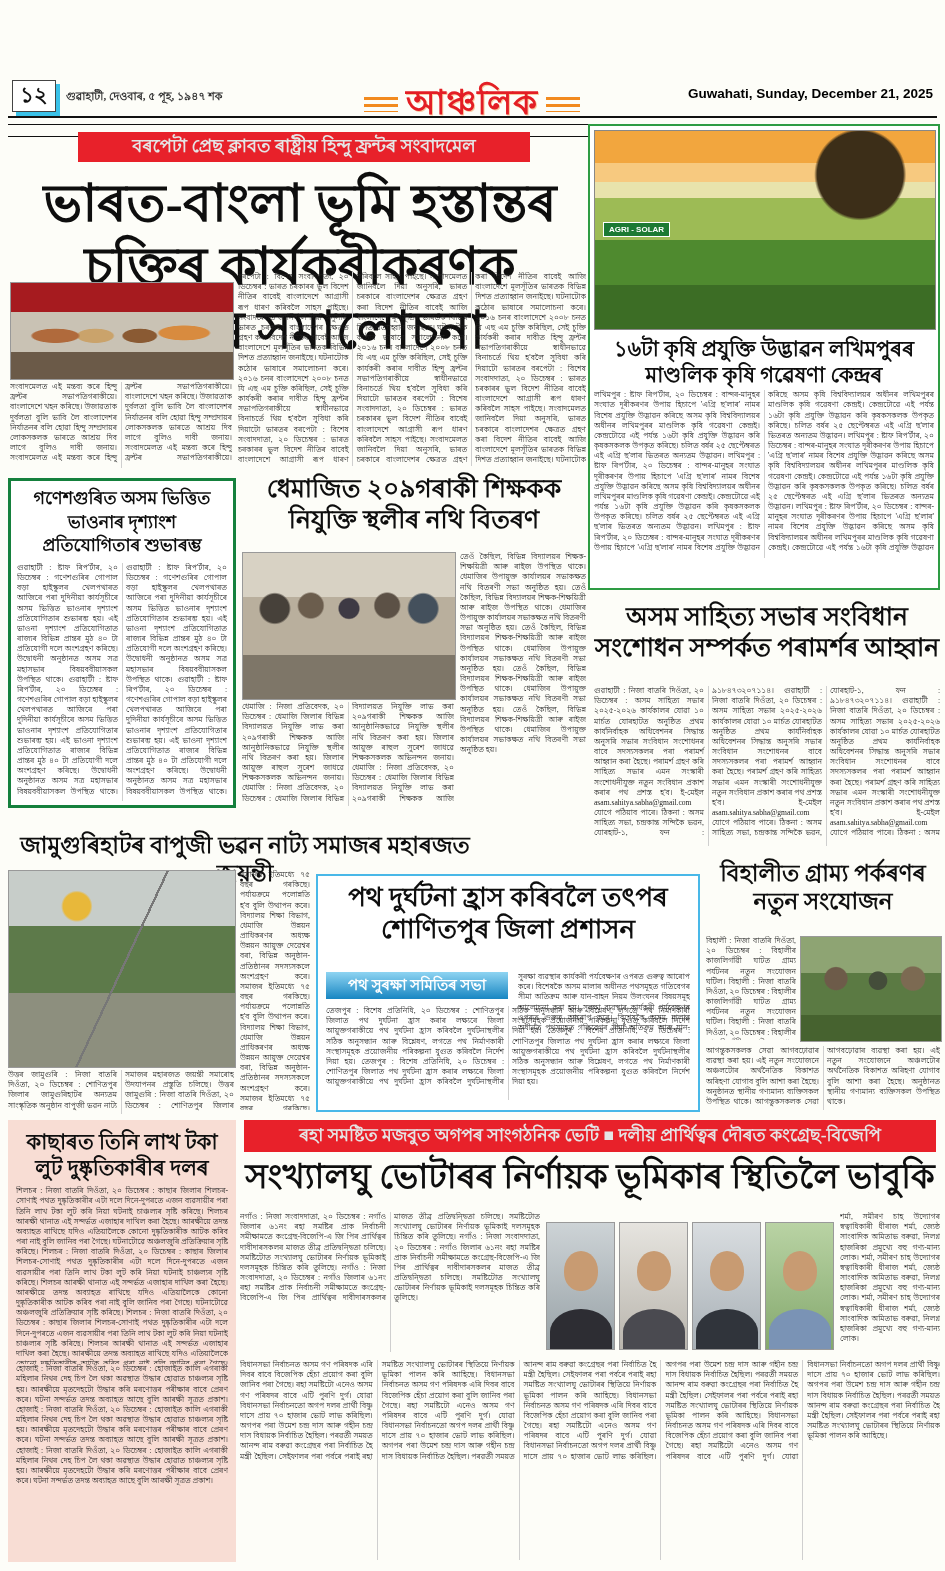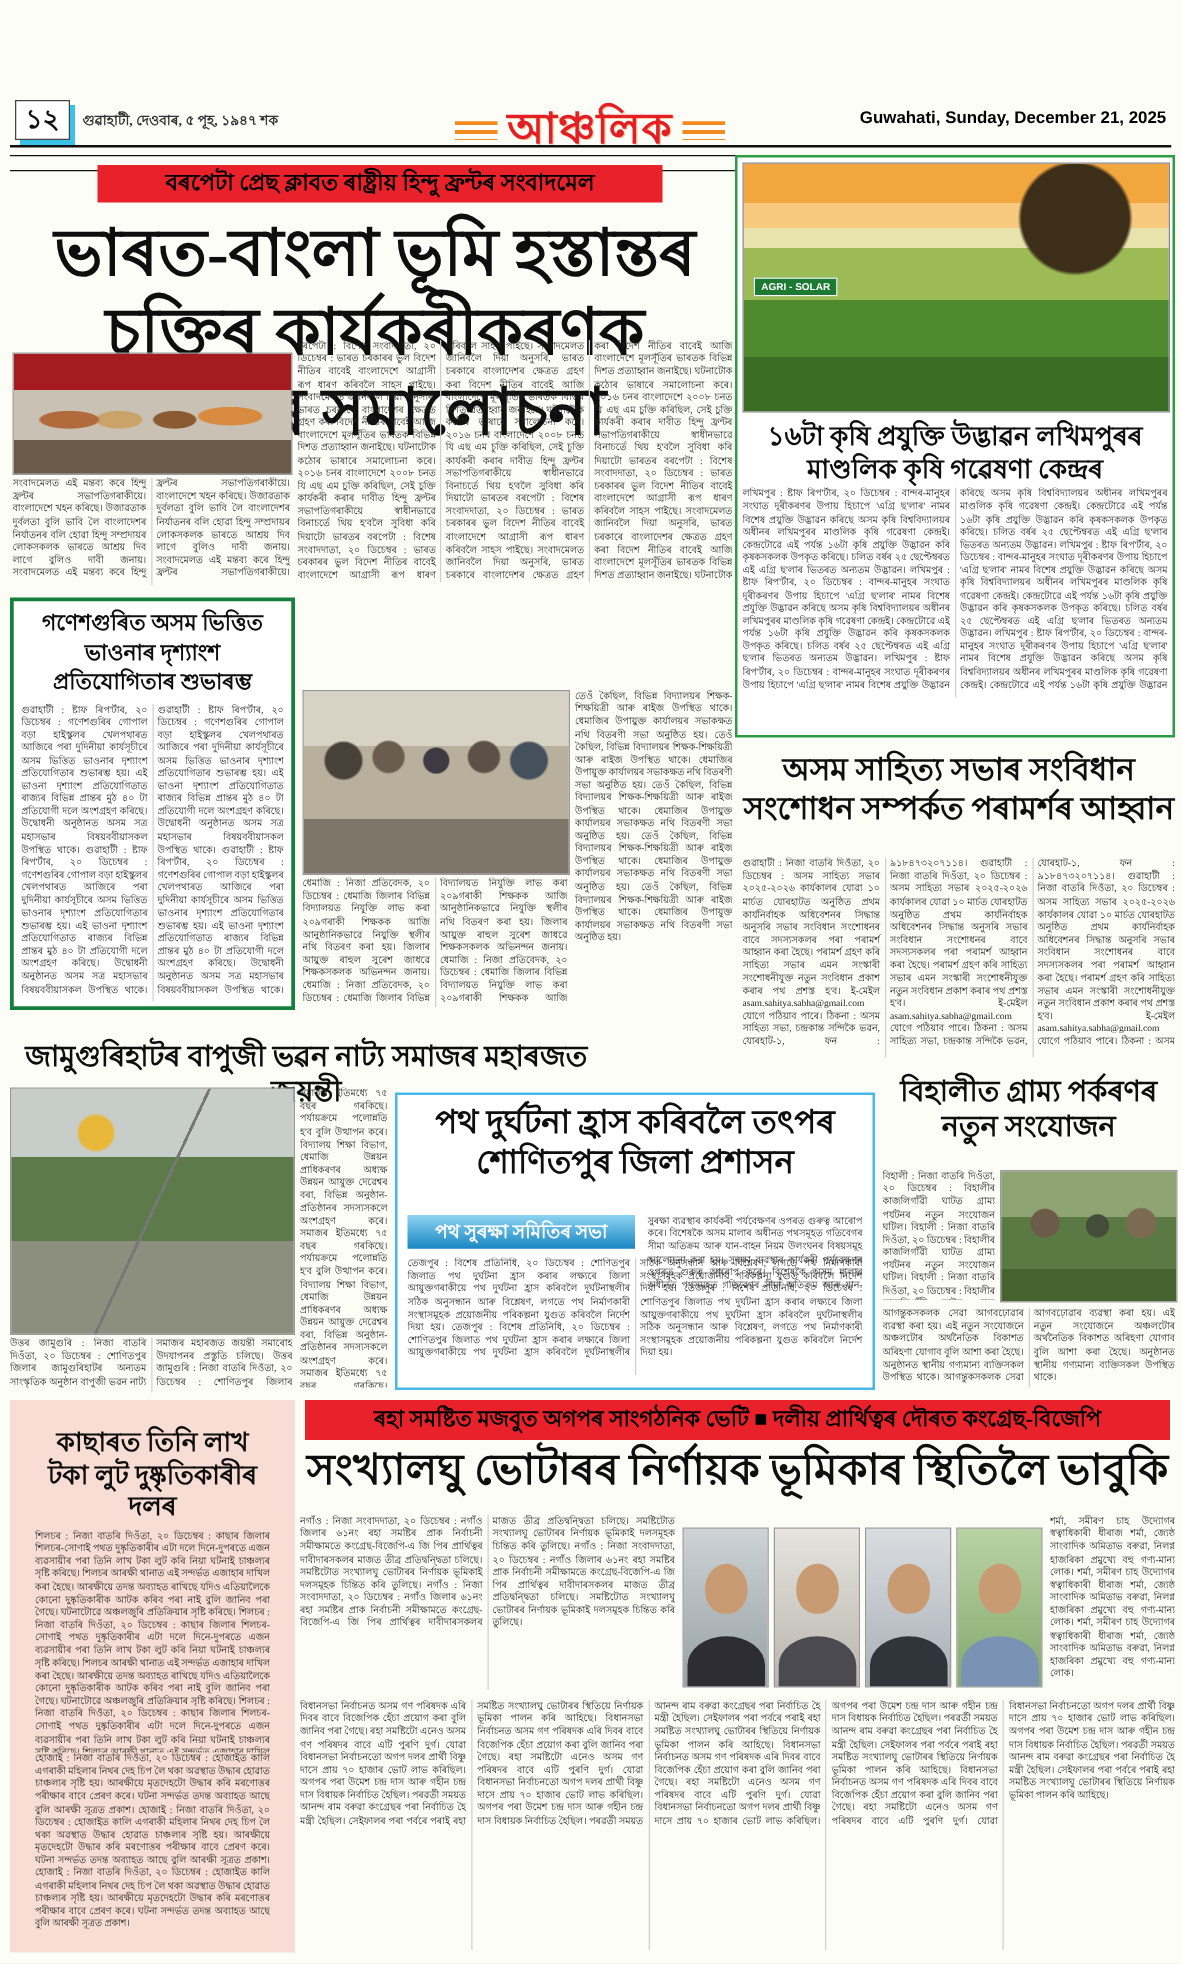--- a/index.html
+++ b/index.html
@@ -17,21 +17,21 @@
        background:repeating-linear-gradient(#f28a1f 0 3px,transparent 3px 7px);}
   .dl-en{position:absolute;right:12px;top:86px;font-size:13.5px;font-weight:bold;
          font-family:"Liberation Sans",sans-serif;color:#000;}
   .hrule{position:absolute;left:8px;right:8px;top:116px;height:6px;
          border-top:2.5px solid #111;border-bottom:1.5px solid #111;}
   .brandrow{position:absolute;left:8px;right:12px;top:128px;height:16px;display:flex;align-items:center;}
   .brandrow .ln{flex:1;border-top:1.5px solid #111;}
   .brandrow .nm{font-size:13.5px;font-weight:bold;padding:0 6px;white-space:nowrap;}
   .brandrow .eq{width:18px;height:7px;border-top:2px solid #111;border-bottom:2px solid #111;}
   
-  .kicker{background:#e8212a;color:#000000;font-weight:bold;
+  .kicker{background:#e8212a;color:#e5e5e5;font-weight:bold;
           display:flex;align-items:center;justify-content:center;}
   .headline{font-weight:bold;color:#0e0e0e;text-align:center;line-height:1.22;}
   .small{font-size:7.6px;line-height:1.34;text-align:justify;color:#222;}
   .cols2{column-count:2;column-gap:8px;column-rule:1px solid #cfcfcf;}
   .cols3{column-count:3;column-gap:8px;column-rule:1px solid #cfcfcf;}
   .cols5{column-count:5;column-gap:9px;column-rule:1px solid #cfcfcf;}
   .abs{position:absolute;}
   .photo{position:absolute;border:1px solid #999;}
   
   .ph-lead{background:
@@ -70,21 +70,21 @@
               font-size:15.5px;text-align:center;border:1.5px solid #0e5a25;
               padding:3px 2px;margin:5px 2px;}
   .pinkbox{position:absolute;left:8px;top:478px;width:228px;height:330px;
            border:3px solid #15803d;background:#fff;padding:6px;box-sizing:border-box;}
   .bluebox{position:absolute;left:316px;top:874px;width:384px;height:238px;
            border:2px solid #49b8e8;background:#fff;padding:6px;box-sizing:border-box;}
   .bluestrip{position:absolute;left:8px;top:96px;width:182px;height:27px;
              background:linear-gradient(180deg,#8ed4f2,#1886c2);color:#fff;font-weight:bold;
              font-size:15px;display:flex;align-items:center;justify-content:center;}
   .salmonbox{position:absolute;left:8px;top:1120px;width:228px;height:442px;
-             background:#f8ddd4;padding:20px;box-sizing:border-box;}
+             background:#f8ddd4;padding:8px;box-sizing:border-box;}
   
   .ports{position:absolute;left:546px;top:1222px;width:288px;height:128px;display:flex;gap:4px;}
   .portrait{flex:1;position:relative;border:1px solid #999;overflow:hidden;}
   .portrait::before{content:"";position:absolute;left:50%;top:22%;width:34px;height:40px;
       margin-left:-17px;border-radius:50% 50% 46% 46%;background:var(--skin,#c89b72);}
   .portrait::after{content:"";position:absolute;left:50%;bottom:-6px;width:62px;height:46px;
       margin-left:-31px;border-radius:50% 50% 0 0;background:var(--coat,#333);}
   .p1{background:linear-gradient(180deg,#cdd3d6,#97a1a6);}
   .p2{background:linear-gradient(180deg,#e6e4df,#b9b5ad);}
   .p3{background:linear-gradient(180deg,#d9dde0,#a8b0b6);}
@@ -120,20 +120,21 @@
     </div>
     <div class="headline" style="font-size:21px;margin:7px 2px 2px;">১৬টা কৃষি প্ৰযুক্তি উদ্ভাৱন লখিমপুৰৰ মাণ্ডলিক কৃষি গৱেষণা কেন্দ্ৰৰ</div>
     <div class="small cols2" style="height:168px;overflow:hidden;">লখিমপুৰ : ষ্টাফ ৰিপ'ৰ্টাৰ, ২০ ডিচেম্বৰ : বান্দৰ-মানুহৰ সংঘাত দূৰীকৰণৰ উপায় হিচাপে 'এগ্ৰি ছ'লাৰ' নামৰ বিশেষ প্ৰযুক্তি উদ্ভাৱন কৰিছে অসম কৃষি বিশ্ববিদ্যালয়ৰ অধীনৰ লখিমপুৰৰ মাণ্ডলিক কৃষি গৱেষণা কেন্দ্ৰই। কেন্দ্ৰটোৱে এই পৰ্যন্ত ১৬টা কৃষি প্ৰযুক্তি উদ্ভাৱন কৰি কৃষকসকলক উপকৃত কৰিছে। চলিত বৰ্ষৰ ২৫ ছেপ্টেম্বৰত এই এগ্ৰি ছ'লাৰ ভিতৰত অন্যতম উদ্ভাৱন। লখিমপুৰ : ষ্টাফ ৰিপ'ৰ্টাৰ, ২০ ডিচেম্বৰ : বান্দৰ-মানুহৰ সংঘাত দূৰীকৰণৰ উপায় হিচাপে 'এগ্ৰি ছ'লাৰ' নামৰ বিশেষ প্ৰযুক্তি উদ্ভাৱন কৰিছে অসম কৃষি বিশ্ববিদ্যালয়ৰ অধীনৰ লখিমপুৰৰ মাণ্ডলিক কৃষি গৱেষণা কেন্দ্ৰই। কেন্দ্ৰটোৱে এই পৰ্যন্ত ১৬টা কৃষি প্ৰযুক্তি উদ্ভাৱন কৰি কৃষকসকলক উপকৃত কৰিছে। চলিত বৰ্ষৰ ২৫ ছেপ্টেম্বৰত এই এগ্ৰি ছ'লাৰ ভিতৰত অন্যতম উদ্ভাৱন। লখিমপুৰ : ষ্টাফ ৰিপ'ৰ্টাৰ, ২০ ডিচেম্বৰ : বান্দৰ-মানুহৰ সংঘাত দূৰীকৰণৰ উপায় হিচাপে 'এগ্ৰি ছ'লাৰ' নামৰ বিশেষ প্ৰযুক্তি উদ্ভাৱন কৰিছে অসম কৃষি বিশ্ববিদ্যালয়ৰ অধীনৰ লখিমপুৰৰ মাণ্ডলিক কৃষি গৱেষণা কেন্দ্ৰই। কেন্দ্ৰটোৱে এই পৰ্যন্ত ১৬টা কৃষি প্ৰযুক্তি উদ্ভাৱন কৰি কৃষকসকলক উপকৃত কৰিছে। চলিত বৰ্ষৰ ২৫ ছেপ্টেম্বৰত এই এগ্ৰি ছ'লাৰ ভিতৰত অন্যতম উদ্ভাৱন। লখিমপুৰ : ষ্টাফ ৰিপ'ৰ্টাৰ, ২০ ডিচেম্বৰ : বান্দৰ-মানুহৰ সংঘাত দূৰীকৰণৰ উপায় হিচাপে 'এগ্ৰি ছ'লাৰ' নামৰ বিশেষ প্ৰযুক্তি উদ্ভাৱন কৰিছে অসম কৃষি বিশ্ববিদ্যালয়ৰ অধীনৰ লখিমপুৰৰ মাণ্ডলিক কৃষি গৱেষণা কেন্দ্ৰই। কেন্দ্ৰটোৱে এই পৰ্যন্ত ১৬টা কৃষি প্ৰযুক্তি উদ্ভাৱন কৰি কৃষকসকলক উপকৃত কৰিছে। চলিত বৰ্ষৰ ২৫ ছেপ্টেম্বৰত এই এগ্ৰি ছ'লাৰ ভিতৰত অন্যতম উদ্ভাৱন। লখিমপুৰ : ষ্টাফ ৰিপ'ৰ্টাৰ, ২০ ডিচেম্বৰ : বান্দৰ-মানুহৰ সংঘাত দূৰীকৰণৰ উপায় হিচাপে 'এগ্ৰি ছ'লাৰ' নামৰ বিশেষ প্ৰযুক্তি উদ্ভাৱন কৰিছে অসম কৃষি বিশ্ববিদ্যালয়ৰ অধীনৰ লখিমপুৰৰ মাণ্ডলিক কৃষি গৱেষণা কেন্দ্ৰই। কেন্দ্ৰটোৱে এই পৰ্যন্ত ১৬টা কৃষি প্ৰযুক্তি উদ্ভাৱন কৰি কৃষকসকলক উপকৃত কৰিছে। চলিত বৰ্ষৰ ২৫ ছেপ্টেম্বৰত এই এগ্ৰি ছ'লাৰ ভিতৰত অন্যতম উদ্ভাৱন।</div>
   </div>
 
   <div class="pinkbox">
     <div class="headline" style="font-size:17.5px;line-height:1.35;margin-bottom:5px;">গণেশগুৰিত অসম ভিত্তিত ভাওনাৰ দৃশ্যাংশ প্ৰতিযোগিতাৰ শুভাৰম্ভ</div>
     <div class="small cols2" style="height:238px;overflow:hidden;">গুৱাহাটী : ষ্টাফ ৰিপ'ৰ্টাৰ, ২০ ডিচেম্বৰ : গণেশগুৰিৰ গোপাল বড়া হাইস্কুলৰ খেলপথাৰত আজিৰে পৰা দুদিনীয়া কাৰ্যসূচীৰে অসম ভিত্তিত ভাওনাৰ দৃশ্যাংশ প্ৰতিযোগিতাৰ শুভাৰম্ভ হয়। এই ভাওনা দৃশ্যাংশ প্ৰতিযোগিতাত ৰাজ্যৰ বিভিন্ন প্ৰান্তৰ মুঠ ৪০ টা প্ৰতিযোগী দলে অংশগ্ৰহণ কৰিছে। উদ্বোধনী অনুষ্ঠানত অসম সত্ৰ মহাসভাৰ বিষয়ববীয়াসকল উপস্থিত থাকে। গুৱাহাটী : ষ্টাফ ৰিপ'ৰ্টাৰ, ২০ ডিচেম্বৰ : গণেশগুৰিৰ গোপাল বড়া হাইস্কুলৰ খেলপথাৰত আজিৰে পৰা দুদিনীয়া কাৰ্যসূচীৰে অসম ভিত্তিত ভাওনাৰ দৃশ্যাংশ প্ৰতিযোগিতাৰ শুভাৰম্ভ হয়। এই ভাওনা দৃশ্যাংশ প্ৰতিযোগিতাত ৰাজ্যৰ বিভিন্ন প্ৰান্তৰ মুঠ ৪০ টা প্ৰতিযোগী দলে অংশগ্ৰহণ কৰিছে। উদ্বোধনী অনুষ্ঠানত অসম সত্ৰ মহাসভাৰ বিষয়ববীয়াসকল উপস্থিত থাকে। গুৱাহাটী : ষ্টাফ ৰিপ'ৰ্টাৰ, ২০ ডিচেম্বৰ : গণেশগুৰিৰ গোপাল বড়া হাইস্কুলৰ খেলপথাৰত আজিৰে পৰা দুদিনীয়া কাৰ্যসূচীৰে অসম ভিত্তিত ভাওনাৰ দৃশ্যাংশ প্ৰতিযোগিতাৰ শুভাৰম্ভ হয়। এই ভাওনা দৃশ্যাংশ প্ৰতিযোগিতাত ৰাজ্যৰ বিভিন্ন প্ৰান্তৰ মুঠ ৪০ টা প্ৰতিযোগী দলে অংশগ্ৰহণ কৰিছে। উদ্বোধনী অনুষ্ঠানত অসম সত্ৰ মহাসভাৰ বিষয়ববীয়াসকল উপস্থিত থাকে। গুৱাহাটী : ষ্টাফ ৰিপ'ৰ্টাৰ, ২০ ডিচেম্বৰ : গণেশগুৰিৰ গোপাল বড়া হাইস্কুলৰ খেলপথাৰত আজিৰে পৰা দুদিনীয়া কাৰ্যসূচীৰে অসম ভিত্তিত ভাওনাৰ দৃশ্যাংশ প্ৰতিযোগিতাৰ শুভাৰম্ভ হয়। এই ভাওনা দৃশ্যাংশ প্ৰতিযোগিতাত ৰাজ্যৰ বিভিন্ন প্ৰান্তৰ মুঠ ৪০ টা প্ৰতিযোগী দলে অংশগ্ৰহণ কৰিছে। উদ্বোধনী অনুষ্ঠানত অসম সত্ৰ মহাসভাৰ বিষয়ববীয়াসকল উপস্থিত থাকে। গুৱাহাটী : ষ্টাফ ৰিপ'ৰ্টাৰ, ২০ ডিচেম্বৰ : গণেশগুৰিৰ গোপাল বড়া হাইস্কুলৰ খেলপথাৰত আজিৰে পৰা দুদিনীয়া কাৰ্যসূচীৰে অসম ভিত্তিত ভাওনাৰ দৃশ্যাংশ প্ৰতিযোগিতাৰ শুভাৰম্ভ হয়। এই ভাওনা দৃশ্যাংশ প্ৰতিযোগিতাত ৰাজ্যৰ বিভিন্ন প্ৰান্তৰ মুঠ ৪০ টা প্ৰতিযোগী দলে অংশগ্ৰহণ কৰিছে। উদ্বোধনী অনুষ্ঠানত অসম সত্ৰ মহাসভাৰ বিষয়ববীয়াসকল উপস্থিত থাকে।</div>
   </div>
 
+  <div class="headline abs" style="left:240px;top:474px;width:348px;height:72px;font-size:25px;">ধেমাজিত ২০৯গৰাকী শিক্ষকক নিযুক্তি স্থলীৰ নথি বিতৰণ</div>
   <div class="photo ph-dhemaji" style="left:242px;top:552px;width:212px;height:146px;"></div>
   <div class="small abs" style="left:460px;top:552px;width:126px;height:254px;overflow:hidden;">তেওঁ কৈছিল, বিভিন্ন বিদ্যালয়ৰ শিক্ষক-শিক্ষয়িত্ৰী আৰু ৰাইজ উপস্থিত থাকে। ধেমাজিৰ উপায়ুক্ত কাৰ্যালয়ৰ সভাকক্ষত নথি বিতৰণী সভা অনুষ্ঠিত হয়। তেওঁ কৈছিল, বিভিন্ন বিদ্যালয়ৰ শিক্ষক-শিক্ষয়িত্ৰী আৰু ৰাইজ উপস্থিত থাকে। ধেমাজিৰ উপায়ুক্ত কাৰ্যালয়ৰ সভাকক্ষত নথি বিতৰণী সভা অনুষ্ঠিত হয়। তেওঁ কৈছিল, বিভিন্ন বিদ্যালয়ৰ শিক্ষক-শিক্ষয়িত্ৰী আৰু ৰাইজ উপস্থিত থাকে। ধেমাজিৰ উপায়ুক্ত কাৰ্যালয়ৰ সভাকক্ষত নথি বিতৰণী সভা অনুষ্ঠিত হয়। তেওঁ কৈছিল, বিভিন্ন বিদ্যালয়ৰ শিক্ষক-শিক্ষয়িত্ৰী আৰু ৰাইজ উপস্থিত থাকে। ধেমাজিৰ উপায়ুক্ত কাৰ্যালয়ৰ সভাকক্ষত নথি বিতৰণী সভা অনুষ্ঠিত হয়। তেওঁ কৈছিল, বিভিন্ন বিদ্যালয়ৰ শিক্ষক-শিক্ষয়িত্ৰী আৰু ৰাইজ উপস্থিত থাকে। ধেমাজিৰ উপায়ুক্ত কাৰ্যালয়ৰ সভাকক্ষত নথি বিতৰণী সভা অনুষ্ঠিত হয়।</div>
   <div class="small cols2 abs" style="left:242px;top:702px;width:212px;height:104px;overflow:hidden;">ধেমাজি : নিজা প্ৰতিবেদক, ২০ ডিচেম্বৰ : ধেমাজি জিলাৰ বিভিন্ন বিদ্যালয়ত নিযুক্তি লাভ কৰা ২০৯গৰাকী শিক্ষকক আজি আনুষ্ঠানিকভাৱে নিযুক্তি স্থলীৰ নথি বিতৰণ কৰা হয়। জিলাৰ আয়ুক্ত ৰাহুল সুৰেশ জাধৱে শিক্ষকসকলক অভিনন্দন জনায়। ধেমাজি : নিজা প্ৰতিবেদক, ২০ ডিচেম্বৰ : ধেমাজি জিলাৰ বিভিন্ন বিদ্যালয়ত নিযুক্তি লাভ কৰা ২০৯গৰাকী শিক্ষকক আজি আনুষ্ঠানিকভাৱে নিযুক্তি স্থলীৰ নথি বিতৰণ কৰা হয়। জিলাৰ আয়ুক্ত ৰাহুল সুৰেশ জাধৱে শিক্ষকসকলক অভিনন্দন জনায়। ধেমাজি : নিজা প্ৰতিবেদক, ২০ ডিচেম্বৰ : ধেমাজি জিলাৰ বিভিন্ন বিদ্যালয়ত নিযুক্তি লাভ কৰা ২০৯গৰাকী শিক্ষকক আজি আনুষ্ঠানিকভাৱে নিযুক্তি স্থলীৰ নথি বিতৰণ কৰা হয়। জিলাৰ আয়ুক্ত ৰাহুল সুৰেশ জাধৱে শিক্ষকসকলক অভিনন্দন জনায়।</div>
 
   <div class="headline abs" style="left:594px;top:602px;width:346px;height:78px;font-size:25px;">অসম সাহিত্য সভাৰ সংবিধান সংশোধন সম্পৰ্কত পৰামৰ্শৰ আহ্বান</div>
   <div class="small cols3 abs" style="left:594px;top:686px;width:346px;height:160px;overflow:hidden;">গুৱাহাটী : নিজা বাতৰি দিওঁতা, ২০ ডিচেম্বৰ : অসম সাহিত্য সভাৰ ২০২৫-২০২৬ কাৰ্যকালৰ যোৱা ১০ মাৰ্চত যোৰহাটত অনুষ্ঠিত প্ৰথম কাৰ্যনিৰ্বাহক অধিবেশনৰ সিদ্ধান্ত অনুসৰি সভাৰ সংবিধান সংশোধনৰ বাবে সদস্যসকলৰ পৰা পৰামৰ্শ আহ্বান কৰা হৈছে। পৰামৰ্শ গ্ৰহণ কৰি সাহিত্য সভাৰ এমন সংস্কাৰী সংশোধনীযুক্ত নতুন সংবিধান প্ৰকাশ কৰাৰ পথ প্ৰশস্ত হ'ব। ই-মেইল asam.sahitya.sabha@gmail.com যোগে পঠিয়াব পাৰে। ঠিকনা : অসম সাহিত্য সভা, চন্দ্ৰকান্ত সন্দিকৈ ভৱন, যোৰহাট-১, ফন : ৯১৮৪৭৩২০৭১১৪। গুৱাহাটী : নিজা বাতৰি দিওঁতা, ২০ ডিচেম্বৰ : অসম সাহিত্য সভাৰ ২০২৫-২০২৬ কাৰ্যকালৰ যোৱা ১০ মাৰ্চত যোৰহাটত অনুষ্ঠিত প্ৰথম কাৰ্যনিৰ্বাহক অধিবেশনৰ সিদ্ধান্ত অনুসৰি সভাৰ সংবিধান সংশোধনৰ বাবে সদস্যসকলৰ পৰা পৰামৰ্শ আহ্বান কৰা হৈছে। পৰামৰ্শ গ্ৰহণ কৰি সাহিত্য সভাৰ এমন সংস্কাৰী সংশোধনীযুক্ত নতুন সংবিধান প্ৰকাশ কৰাৰ পথ প্ৰশস্ত হ'ব। ই-মেইল asam.sahitya.sabha@gmail.com যোগে পঠিয়াব পাৰে। ঠিকনা : অসম সাহিত্য সভা, চন্দ্ৰকান্ত সন্দিকৈ ভৱন, যোৰহাট-১, ফন : ৯১৮৪৭৩২০৭১১৪। গুৱাহাটী : নিজা বাতৰি দিওঁতা, ২০ ডিচেম্বৰ : অসম সাহিত্য সভাৰ ২০২৫-২০২৬ কাৰ্যকালৰ যোৱা ১০ মাৰ্চত যোৰহাটত অনুষ্ঠিত প্ৰথম কাৰ্যনিৰ্বাহক অধিবেশনৰ সিদ্ধান্ত অনুসৰি সভাৰ সংবিধান সংশোধনৰ বাবে সদস্যসকলৰ পৰা পৰামৰ্শ আহ্বান কৰা হৈছে। পৰামৰ্শ গ্ৰহণ কৰি সাহিত্য সভাৰ এমন সংস্কাৰী সংশোধনীযুক্ত নতুন সংবিধান প্ৰকাশ কৰাৰ পথ প্ৰশস্ত হ'ব। ই-মেইল asam.sahitya.sabha@gmail.com যোগে পঠিয়াব পাৰে। ঠিকনা : অসম সাহিত্য সভা, চন্দ্ৰকান্ত সন্দিকৈ ভৱন, যোৰহাট-১, ফন : ৯১৮৪৭৩২০৭১১৪। গুৱাহাটী : নিজা বাতৰি দিওঁতা, ২০ ডিচেম্বৰ : অসম সাহিত্য সভাৰ ২০২৫-২০২৬ কাৰ্যকালৰ যোৱা ১০ মাৰ্চত যোৰহাটত অনুষ্ঠিত প্ৰথম কাৰ্যনিৰ্বাহক অধিবেশনৰ সিদ্ধান্ত অনুসৰি সভাৰ সংবিধান সংশোধনৰ বাবে সদস্যসকলৰ পৰা পৰামৰ্শ আহ্বান কৰা হৈছে। পৰামৰ্শ গ্ৰহণ কৰি সাহিত্য সভাৰ এমন সংস্কাৰী সংশোধনীযুক্ত নতুন সংবিধান প্ৰকাশ কৰাৰ পথ প্ৰশস্ত হ'ব। ই-মেইল asam.sahitya.sabha@gmail.com যোগে পঠিয়াব পাৰে। ঠিকনা : অসম সাহিত্য সভা, চন্দ্ৰকান্ত সন্দিকৈ ভৱন, যোৰহাট-১, ফন : ৯১৮৪৭৩২০৭১১৪।</div>
 
   <div class="headline abs" style="left:8px;top:832px;width:474px;height:30px;font-size:23px;">জামুগুৰিহাটৰ বাপুজী ভৱন নাট্য সমাজৰ মহাৰজত জয়ন্তী</div>
   <div class="photo ph-jamuguri" style="left:8px;top:870px;width:226px;height:196px;"></div>
   <div class="small abs" style="left:240px;top:870px;width:70px;height:240px;overflow:hidden;">সমাজৰ ইতিমধ্যে ৭৫ বছৰ গৰকিছে। পৰ্যায়ক্ৰমে পলোন্নতি হ'ব বুলি উত্থাপন কৰে। বিদ্যালয় শিক্ষা বিভাগ, ধেমাজি উন্নয়ন প্ৰাধিকৰণৰ অধ্যক্ষ উন্নয়ন আয়ুক্ত দেৱেশ্বৰ বৰা, বিভিন্ন অনুষ্ঠান-প্ৰতিষ্ঠানৰ সদস্যসকলে অংশগ্ৰহণ কৰে। সমাজৰ ইতিমধ্যে ৭৫ বছৰ গৰকিছে। পৰ্যায়ক্ৰমে পলোন্নতি হ'ব বুলি উত্থাপন কৰে। বিদ্যালয় শিক্ষা বিভাগ, ধেমাজি উন্নয়ন প্ৰাধিকৰণৰ অধ্যক্ষ উন্নয়ন আয়ুক্ত দেৱেশ্বৰ বৰা, বিভিন্ন অনুষ্ঠান-প্ৰতিষ্ঠানৰ সদস্যসকলে অংশগ্ৰহণ কৰে। সমাজৰ ইতিমধ্যে ৭৫ বছৰ গৰকিছে। পৰ্যায়ক্ৰমে পলোন্নতি হ'ব বুলি উত্থাপন কৰে। বিদ্যালয় শিক্ষা বিভাগ, ধেমাজি উন্নয়ন প্ৰাধিকৰণৰ অধ্যক্ষ উন্নয়ন আয়ুক্ত দেৱেশ্বৰ বৰা, বিভিন্ন অনুষ্ঠান-প্ৰতিষ্ঠানৰ সদস্যসকলে অংশগ্ৰহণ কৰে।</div>

